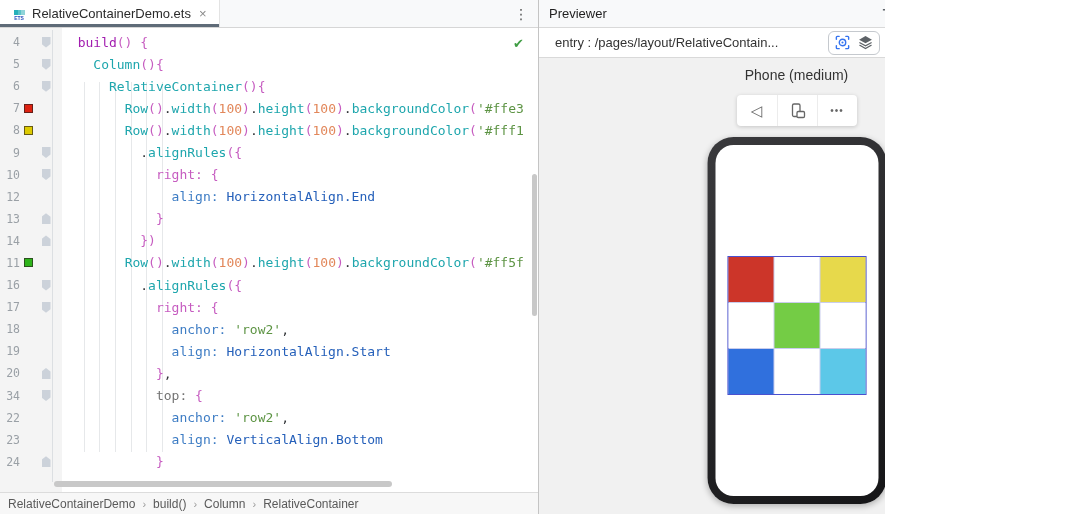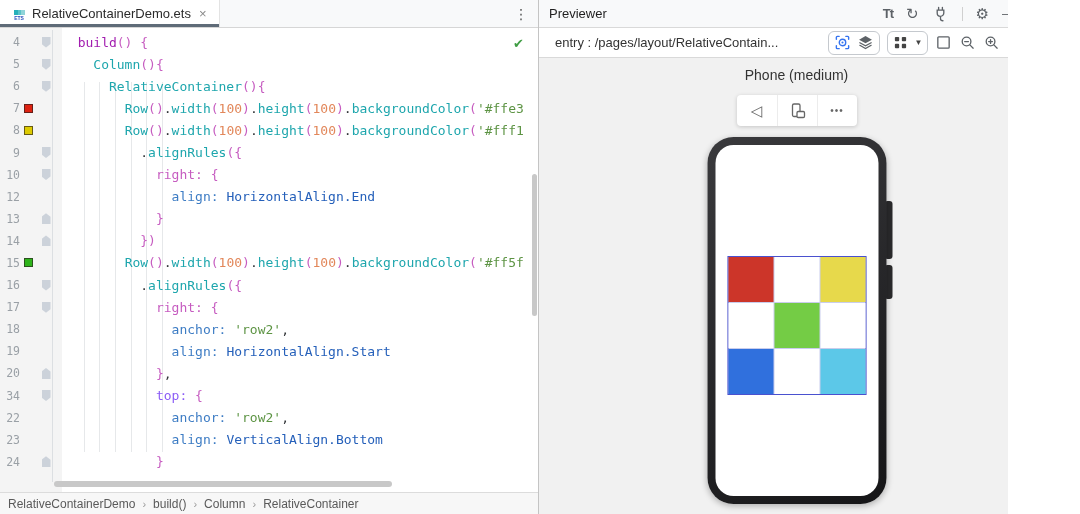--- a/index.html
+++ b/index.html
@@ -1,18 +1,18 @@
 <!DOCTYPE html>
 <html><head>
 <meta charset="utf-8">
 <style>
   * { margin:0; padding:0; box-sizing:border-box; }
   html,body { width:1080px; height:514px; overflow:hidden; background:#fff;
               font-family:"Liberation Sans", sans-serif; }
-  .screen { position:relative; width:1008px; height:514px; background:#fff; overflow:hidden; }
+  .screen { position:relative; width:885px; height:514px; background:#fff; overflow:hidden; }
 
   
   .editor-panel { position:absolute; left:0; top:0; width:538px; height:514px; background:#fff; }
   .tabbar { position:relative; height:28px; background:#f8f9fa; border-bottom:1px solid #d6d6d6;
             display:flex; align-items:stretch; }
   .tab { position:relative; display:flex; align-items:center; gap:6px; padding:0 12px;
          background:#fff; border-right:1px solid #e3e3e3; }
   .tab-underline { position:absolute; left:0; right:0; bottom:0; height:3px; background:#5f6b78; }
   .tab-label { font-size:13px; color:#2b2b2b; white-space:nowrap; }
   .tab-close { font-size:13px; color:#8a8a8a; line-height:1; margin-left:2px; cursor:pointer; }
@@ -203,21 +203,21 @@
           </div>
           <div class="code-row">
             <span class="ln">14</span>
             <span class="slot-sw"></span>
             <span class="slot-fold">
               <span class="fold up"></span>
             </span>
             <span class="code">          <span style="color: rgb(198, 92, 192);">})</span></span>
           </div>
           <div class="code-row">
-            <span class="ln">15</span>
+            <span class="ln">11</span>
             <span class="slot-sw">
               <span class="swatch" style="background: rgb(46, 179, 26);"></span>
             </span>
             <span class="slot-fold"></span>
             <span class="code">        <span style="color: rgb(30, 166, 173);">Row</span><span style="color: rgb(198, 92, 192);">()</span><span style="color: rgb(51, 54, 57);">.</span><span style="color: rgb(30, 166, 173);">width</span><span style="color: rgb(198, 92, 192);">(</span><span style="color: rgb(226, 135, 90);">100</span><span style="color: rgb(198, 92, 192);">)</span><span style="color: rgb(51, 54, 57);">.</span><span style="color: rgb(30, 166, 173);">height</span><span style="color: rgb(198, 92, 192);">(</span><span style="color: rgb(226, 135, 90);">100</span><span style="color: rgb(198, 92, 192);">)</span><span style="color: rgb(51, 54, 57);">.</span><span style="color: rgb(30, 166, 173);">backgroundColor</span><span style="color: rgb(198, 92, 192);">(</span><span style="color: rgb(93, 148, 68);">'#ff5f</span></span>
           </div>
           <div class="code-row">
             <span class="ln">16</span>
             <span class="slot-sw"></span>
             <span class="slot-fold">
@@ -252,21 +252,21 @@
               <span class="fold up"></span>
             </span>
             <span class="code">            <span style="color: rgb(198, 92, 192);">}</span><span style="color: rgb(51, 54, 57);">,</span></span>
           </div>
           <div class="code-row">
             <span class="ln">34</span>
             <span class="slot-sw"></span>
             <span class="slot-fold">
               <span class="fold down"></span>
             </span>
-            <span class="code">            <span style="color: #8b5cf6;">top:</span><span style="color: rgb(51, 54, 57);"> </span><span style="color: rgb(198, 92, 192);">{</span></span>
+            <span class="code">            <span style="color: #737373;">top:</span><span style="color: rgb(51, 54, 57);"> </span><span style="color: rgb(198, 92, 192);">{</span></span>
           </div>
           <div class="code-row">
             <span class="ln">22</span>
             <span class="slot-sw"></span>
             <span class="slot-fold"></span>
             <span class="code">              <span style="color: rgb(61, 124, 196);">anchor:</span><span style="color: rgb(51, 54, 57);"> </span><span style="color: rgb(93, 148, 68);">'row2'</span><span style="color: rgb(51, 54, 57);">,</span></span>
           </div>
           <div class="code-row">
             <span class="ln">23</span>
             <span class="slot-sw"></span>

